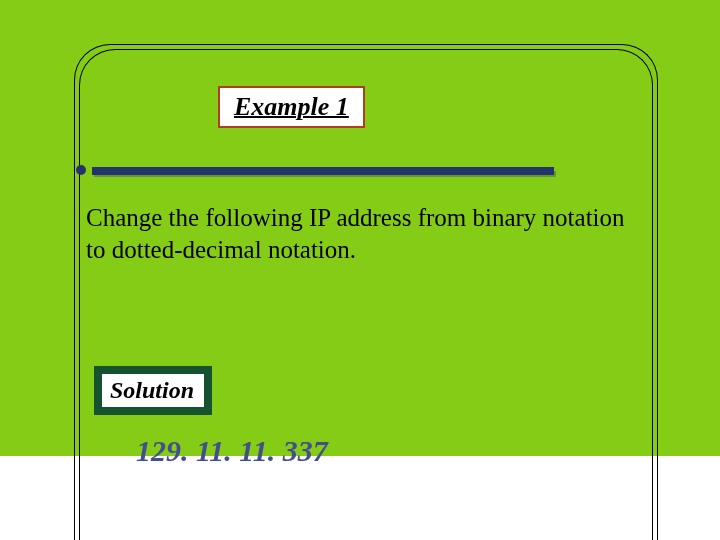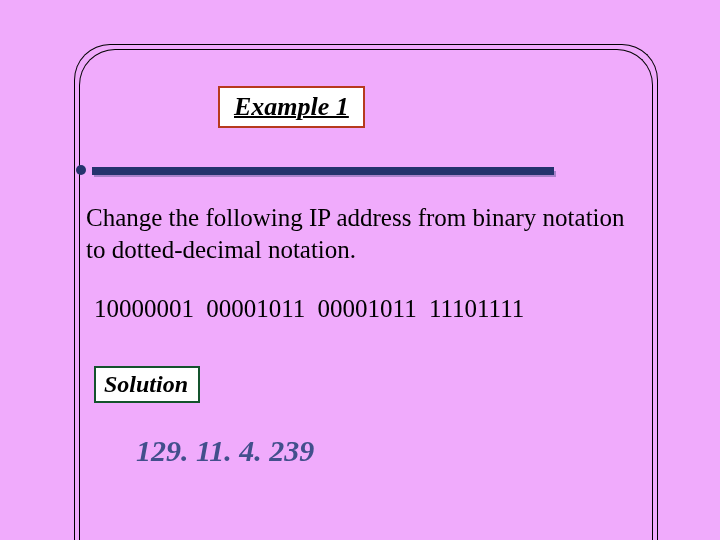--- a/index.html
+++ b/index.html
@@ -1,21 +1,21 @@
 <!DOCTYPE html>
 <html><head>
 <meta charset="utf-8">
 <style>
   * { margin: 0; padding: 0; box-sizing: border-box; }
   html, body { width: 720px; height: 540px; background: #fff; font-family: Georgia, 'Times New Roman', serif; }
   .slide {
     width: 720px;
-    height: 540px;
+    height: 456px;
     position: relative;
-    background: #f0abfc;
+    background: #84cc16;
     text-decoration: underline;
   }
   .frame-border {
     position: absolute;
     border: 1px solid #000;
     border-radius: 36px 36px 0 0;
     background: transparent;
   }
   .frame-outer { left: 74px; top: 44px; width: 584px; height: 506px; border-bottom: none; }
   .frame-inner { left: 79px; top: 49px; width: 574px; height: 501px; border-bottom: none; }
@@ -75,21 +75,21 @@
     left: 94px; top: 295px; width: 560px;
     font-family: 'Times New Roman', Georgia, serif;
     font-size: 25px;
     color: #000;
     word-spacing: 6px;
   }
 
   .solution-box {
     position: absolute;
     left: 94px; top: 366px;
-    border: 2px solid #14532d;
+    border: 8px solid #14532d;
     padding: 3px 10px 3px 8px;
     background: #fff;
   }
   .solution-text {
     font-style: italic;
     font-weight: bold;
     font-size: 24px;
     color: #000;
   }
 
@@ -115,21 +115,20 @@
   </div>
 
   <div class="hr-group">
     <div class="hr-bar-shadow"></div>
     <div class="hr-bar-dark"></div>
     <div class="hr-bullet"></div>
   </div>
 
   <div class="problem">Change the following IP address from binary notation to dotted-decimal notation.</div>
 
-  <div class="binary">10000001  00001011   00001011 11101111</div>
 
   <div class="solution-box">
     <span class="solution-text">Solution</span>
   </div>
 
-  <div class="answer">129. 11. 4. 239</div>
+  <div class="answer">129. 11. 11. 337</div>
 
 </div>
 
 </body></html>

